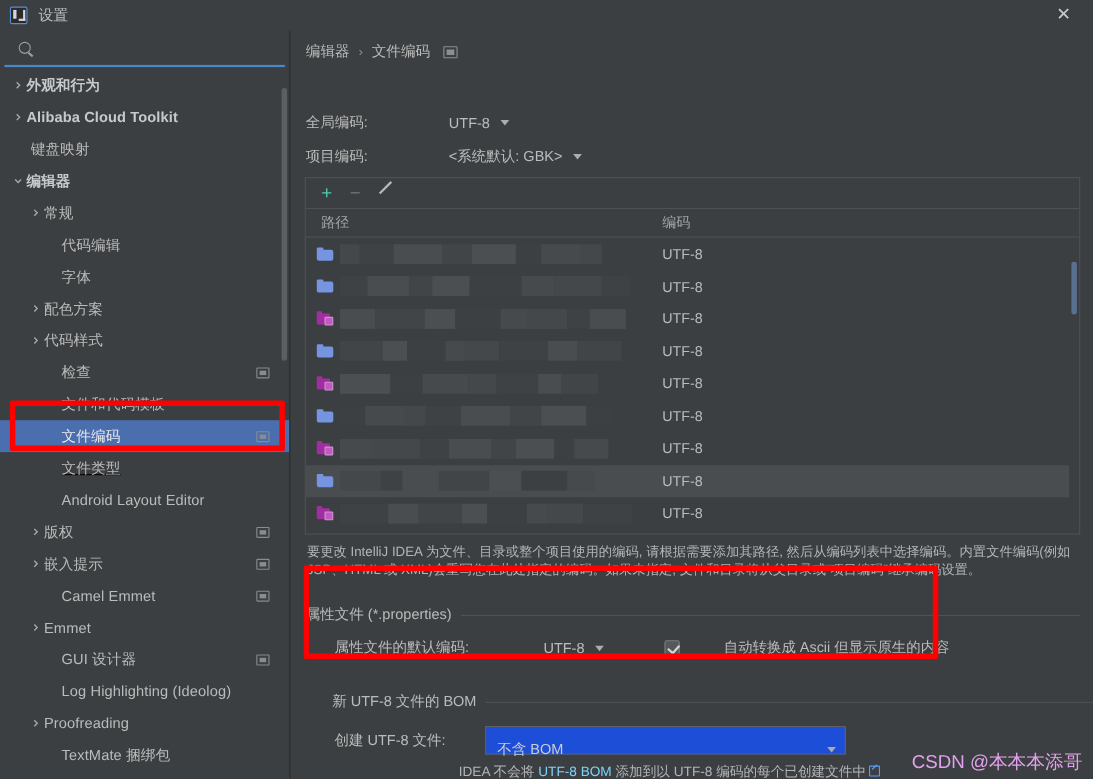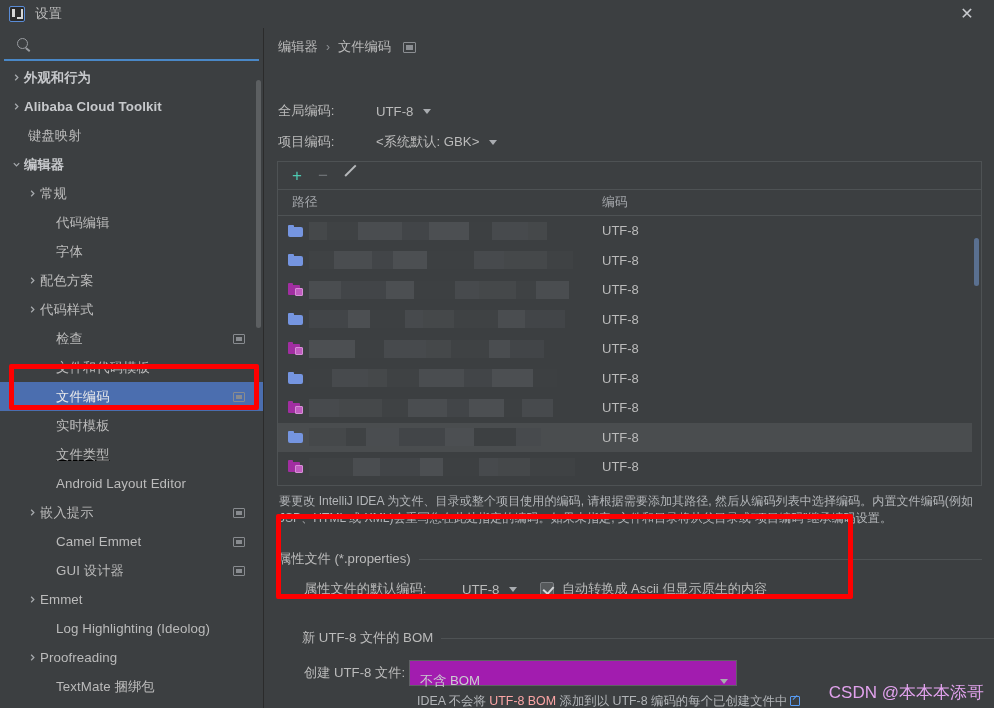--- a/index.html
+++ b/index.html
@@ -119,21 +119,21 @@
   .bc-icon {
     position: relative; width: 13px; height: 11px; margin-left: 4px;
     border: 1.4px solid #8b8e92; border-radius: 1px; cursor: pointer;
   }
   .bc-icon::after {
     content: ""; position: absolute; left: 2px; top: 2px;
     width: 7px; height: 5px; background: #8b8e92;
   }
 
   .field-row {
-    position: absolute; display: flex; align-items: center;
+    position: absolute; display: flex; align-items: center; gap: 32px;
   }
   .field-label { color: #bbbbbb; font-size: 13.2px; }
   .combo-flat {
     display: flex; align-items: center; gap: 10px; cursor: pointer;
   }
   .combo-flat .val { color: #bbbbbb; font-size: 13.2px; }
   .caret {
     width: 0; height: 0; border-left: 4.5px solid transparent;
     border-right: 4.5px solid transparent; border-top: 5px solid #a9acb0;
   }
@@ -223,40 +223,40 @@
   
   .group-title-row {
     position: absolute; display: flex; align-items: center; gap: 8px;
     width: 704px;
   }
   .group-title { color: #bbbbbb; font-size: 13.2px; white-space: nowrap; }
   .group-line { flex: 1; height: 1px; background: #4e5254; }
 
   .combo-box {
     display: flex; align-items: center; justify-content: space-between;
-    background: #a21caf; border: 1px solid #5e6163;
+    background: #1d4ed8; border: 1px solid #5e6163;
     height: 26px; cursor: pointer; padding: 16px 8px 0 10px;
   }
   .combo-box .val { color: #cacccf; font-size: 13.2px; }
 
   .checkbox {
     width: 14px; height: 14px; background: #56595b;
     border: 1px solid #7a7d80; border-radius: 2px;
     position: relative; flex: none; cursor: pointer;
   }
   .checkbox::after {
     content: ""; position: absolute; left: 3.5px; top: 1px;
     width: 4.5px; height: 8px;
     border-right: 2px solid #d4d6d8; border-bottom: 2px solid #d4d6d8;
     transform: rotate(42deg);
   }
   .cb-label { color: #bbbbbb; font-size: 13.1px; }
 
   .hint { color: #b2b5b8; font-size: 12.4px; }
-  .hint .lnk { color: #fca5a5; }
+  .hint .lnk { color: #7dd3fc; }
   .ext-link {
     display: inline-block; width: 10px; height: 10px;
     border: 1.3px solid #589df6; border-radius: 1px;
     position: relative; vertical-align: -1px; margin-left: 3px;
   }
   .ext-link::after {
     content: ""; position: absolute; left: 2px; top: 2px;
     width: 6px; height: 1.3px; background: #589df6;
     transform: rotate(-45deg); transform-origin: left center;
   }
@@ -356,58 +356,63 @@
         </div>
         <div class="tree-row" style="padding-left: 40px;">
           <span class="twisty"></span>
           <span class="tree-label">文件和代码模板</span>
         </div>
         <div class="tree-row selected" style="padding-left: 40px;">
           <span class="twisty"></span>
           <span class="tree-label">文件编码</span>
           <span class="mini-square"></span>
         </div>
-        <div class="tree-row" style="padding-left: 40px;">
-          <span class="twisty"></span>
-          <span class="tree-label">实时模板</span>
-        </div>
         <div class="tree-row" style="padding-left: 40px; text-decoration: underline;">
           <span class="twisty"></span>
           <span class="tree-label">文件类型</span>
         </div>
         <div class="tree-row" style="padding-left: 40px;">
           <span class="twisty"></span>
           <span class="tree-label">Android Layout Editor</span>
+        </div>
+        <div class="tree-row" style="padding-left: 24px;">
+          <span class="twisty">
+            <svg width="9" height="9" viewBox="0 0 10 10">
+              <path d="M3.5 2 L6.5 5 L3.5 8" stroke="#a6a9ad" stroke-width="1.4" fill="none"></path>
+            </svg>
+          </span>
+          <span class="tree-label">版权</span>
+          <span class="mini-square"></span>
         </div>
         <div class="tree-row" style="padding-left: 24px;">
           <span class="twisty">
             <svg width="9" height="9" viewBox="0 0 10 10">
               <path d="M3.5 2 L6.5 5 L3.5 8" stroke="#a6a9ad" stroke-width="1.4" fill="none"></path>
             </svg>
           </span>
           <span class="tree-label">嵌入提示</span>
           <span class="mini-square"></span>
         </div>
         <div class="tree-row" style="padding-left: 40px;">
           <span class="twisty"></span>
           <span class="tree-label">Camel Emmet</span>
           <span class="mini-square"></span>
         </div>
+        <div class="tree-row" style="padding-left: 24px;">
+          <span class="twisty">
+            <svg width="9" height="9" viewBox="0 0 10 10">
+              <path d="M3.5 2 L6.5 5 L3.5 8" stroke="#a6a9ad" stroke-width="1.4" fill="none"></path>
+            </svg>
+          </span>
+          <span class="tree-label">Emmet</span>
+        </div>
         <div class="tree-row" style="padding-left: 40px;">
           <span class="twisty"></span>
           <span class="tree-label">GUI 设计器</span>
           <span class="mini-square"></span>
-        </div>
-        <div class="tree-row" style="padding-left: 24px;">
-          <span class="twisty">
-            <svg width="9" height="9" viewBox="0 0 10 10">
-              <path d="M3.5 2 L6.5 5 L3.5 8" stroke="#a6a9ad" stroke-width="1.4" fill="none"></path>
-            </svg>
-          </span>
-          <span class="tree-label">Emmet</span>
         </div>
         <div class="tree-row" style="padding-left: 40px;">
           <span class="twisty"></span>
           <span class="tree-label">Log Highlighting (Ideolog)</span>
         </div>
         <div class="tree-row" style="padding-left: 24px;">
           <span class="twisty">
             <svg width="9" height="9" viewBox="0 0 10 10">
               <path d="M3.5 2 L6.5 5 L3.5 8" stroke="#a6a9ad" stroke-width="1.4" fill="none"></path>
             </svg>

